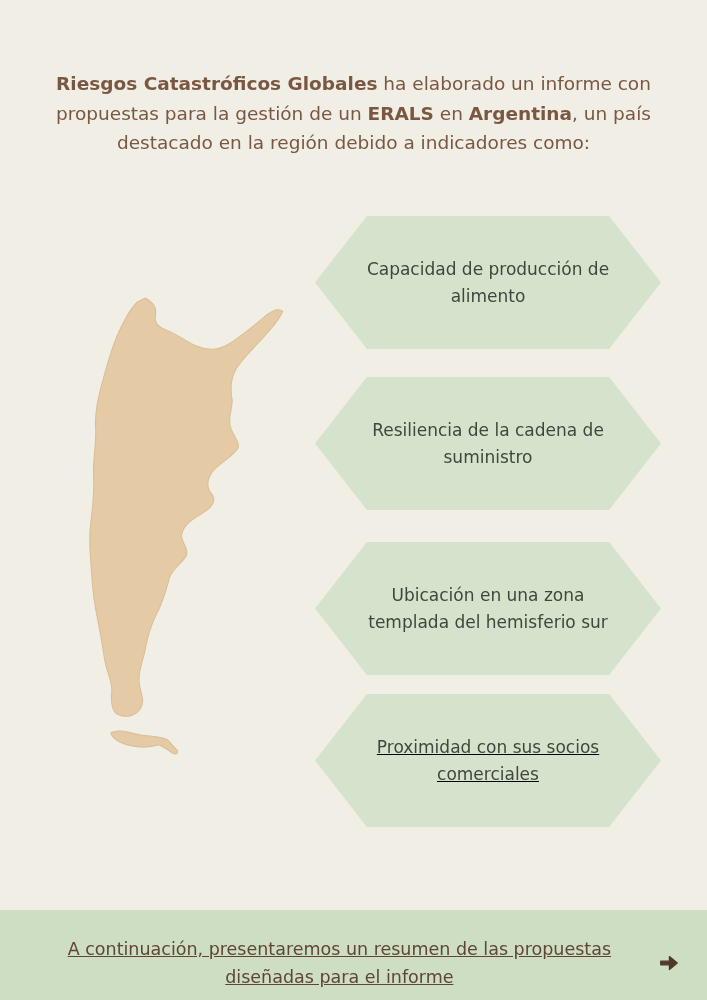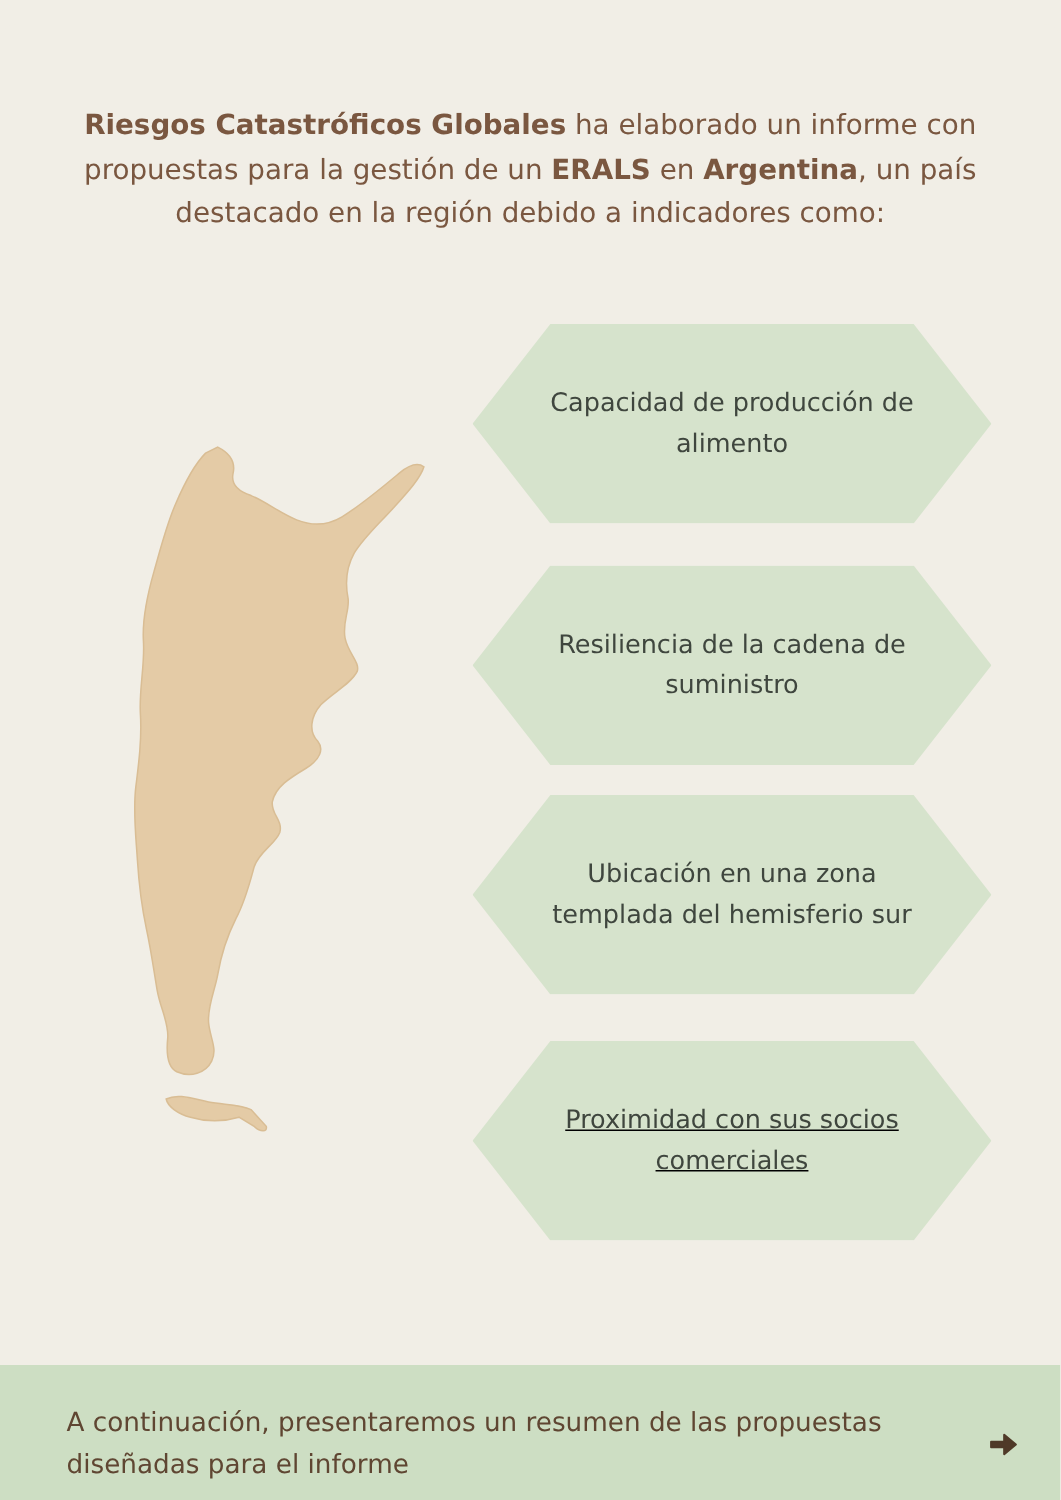--- a/index.html
+++ b/index.html
@@ -61,41 +61,43 @@
   }
   .hex .hex-label{
     width:260px;
     font-size:17px;
     line-height:1.55;
     font-weight:500;
     color:var(--body-text);
   }
   .hex-1{top:200px;}
   .hex-2{top:361px;}
-  .hex-3{top:514px;}
+  .hex-3{top:526px;}
   .hex-4{top:678px;text-decoration:underline;}
   .footer{
     position:absolute;
     left:0;
     bottom:0;
     width:707px;
     height:106px;
     background:var(--footer-band);
   }
   .footer-text{
     position:absolute;
     top:50%;
     left:48%;
     transform:translate(-50%,-50%);
     width:590px;
     margin:0;
+    text-align:center;
     font-size:17.5px;
     line-height:1.6;
     font-weight:500;
     color:var(--footer-text);
+    text-decoration:underline;
   }
   .footer-arrow{
     position:absolute;
     right:24px;
     top:50%;
     transform:translateY(-50%);
     width:28px;
     height:24px;
     display:flex;
     align-items:center;

